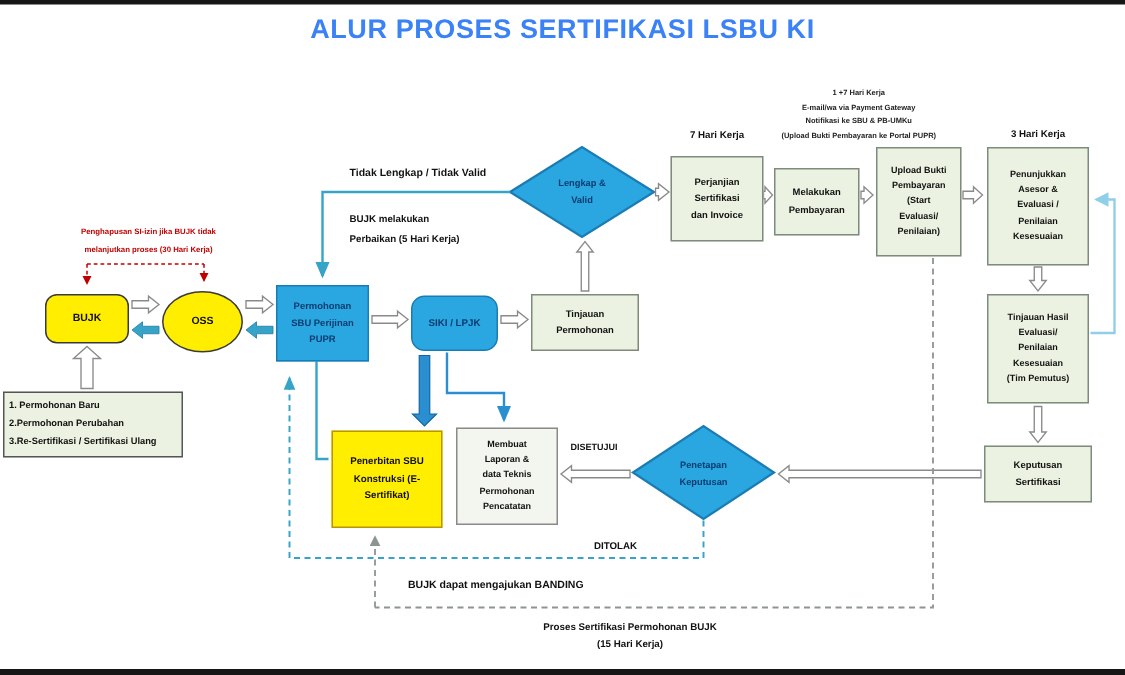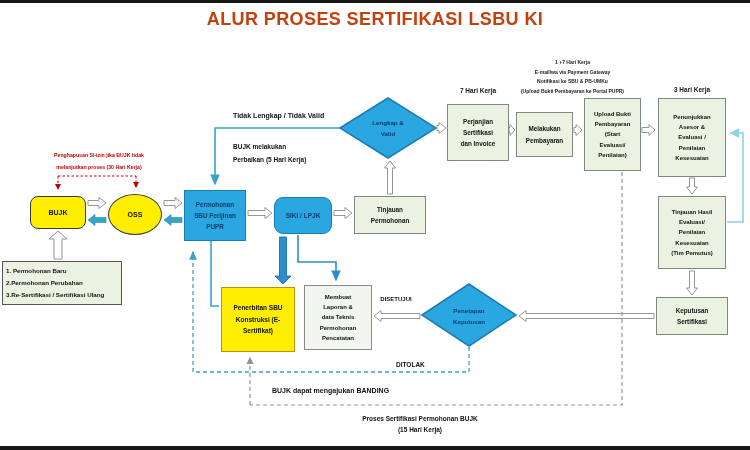--- a/index.html
+++ b/index.html
@@ -1,20 +1,20 @@
 <!DOCTYPE html>
 <html><head>
 <meta charset="utf-8">
 <style>
   html,body{margin:0;padding:0;background:#fff;}
   #stage{position:relative;width:750px;height:450px;background:#ffffff;overflow:hidden;
          font-family:"Liberation Sans",sans-serif;}
   .bar{position:absolute;left:0;width:750px;background:#161616;}
   #title{position:absolute;left:0;top:9px;width:750px;text-align:center;
-         font-size:18px;font-weight:900;letter-spacing:.4px;color:#c2410c;}
+         font-size:18px;font-weight:900;letter-spacing:.4px;color:#3b82f6;}
   svg.lines{position:absolute;left:0;top:0;z-index:1;pointer-events:none;}
   .node{position:absolute;z-index:2;display:flex;align-items:center;justify-content:center;
         text-align:center;font-weight:bold;color:#111;box-sizing:border-box;}
   .ml{white-space:pre-line;}
   .light{background:#ecf2e1;border:1px solid #7d8a7d;font-size:6.3px;line-height:1.75;}
   .lighter{background:#f3f5ef;border:1px solid #8a8a8a;font-size:6.3px;line-height:1.75;}
   .blue{background:#2aa7e0;border:1.5px solid #1b7cb4;color:#0b3c70;font-size:6.3px;line-height:1.75;}
   .yellow{background:#ffee00;border:1.5px solid #3a3a3a;font-size:7px;}
   .lbl{position:absolute;z-index:3;font-weight:bold;color:#111;}
   .diamond-text{position:absolute;z-index:3;text-align:center;font-weight:bold;

